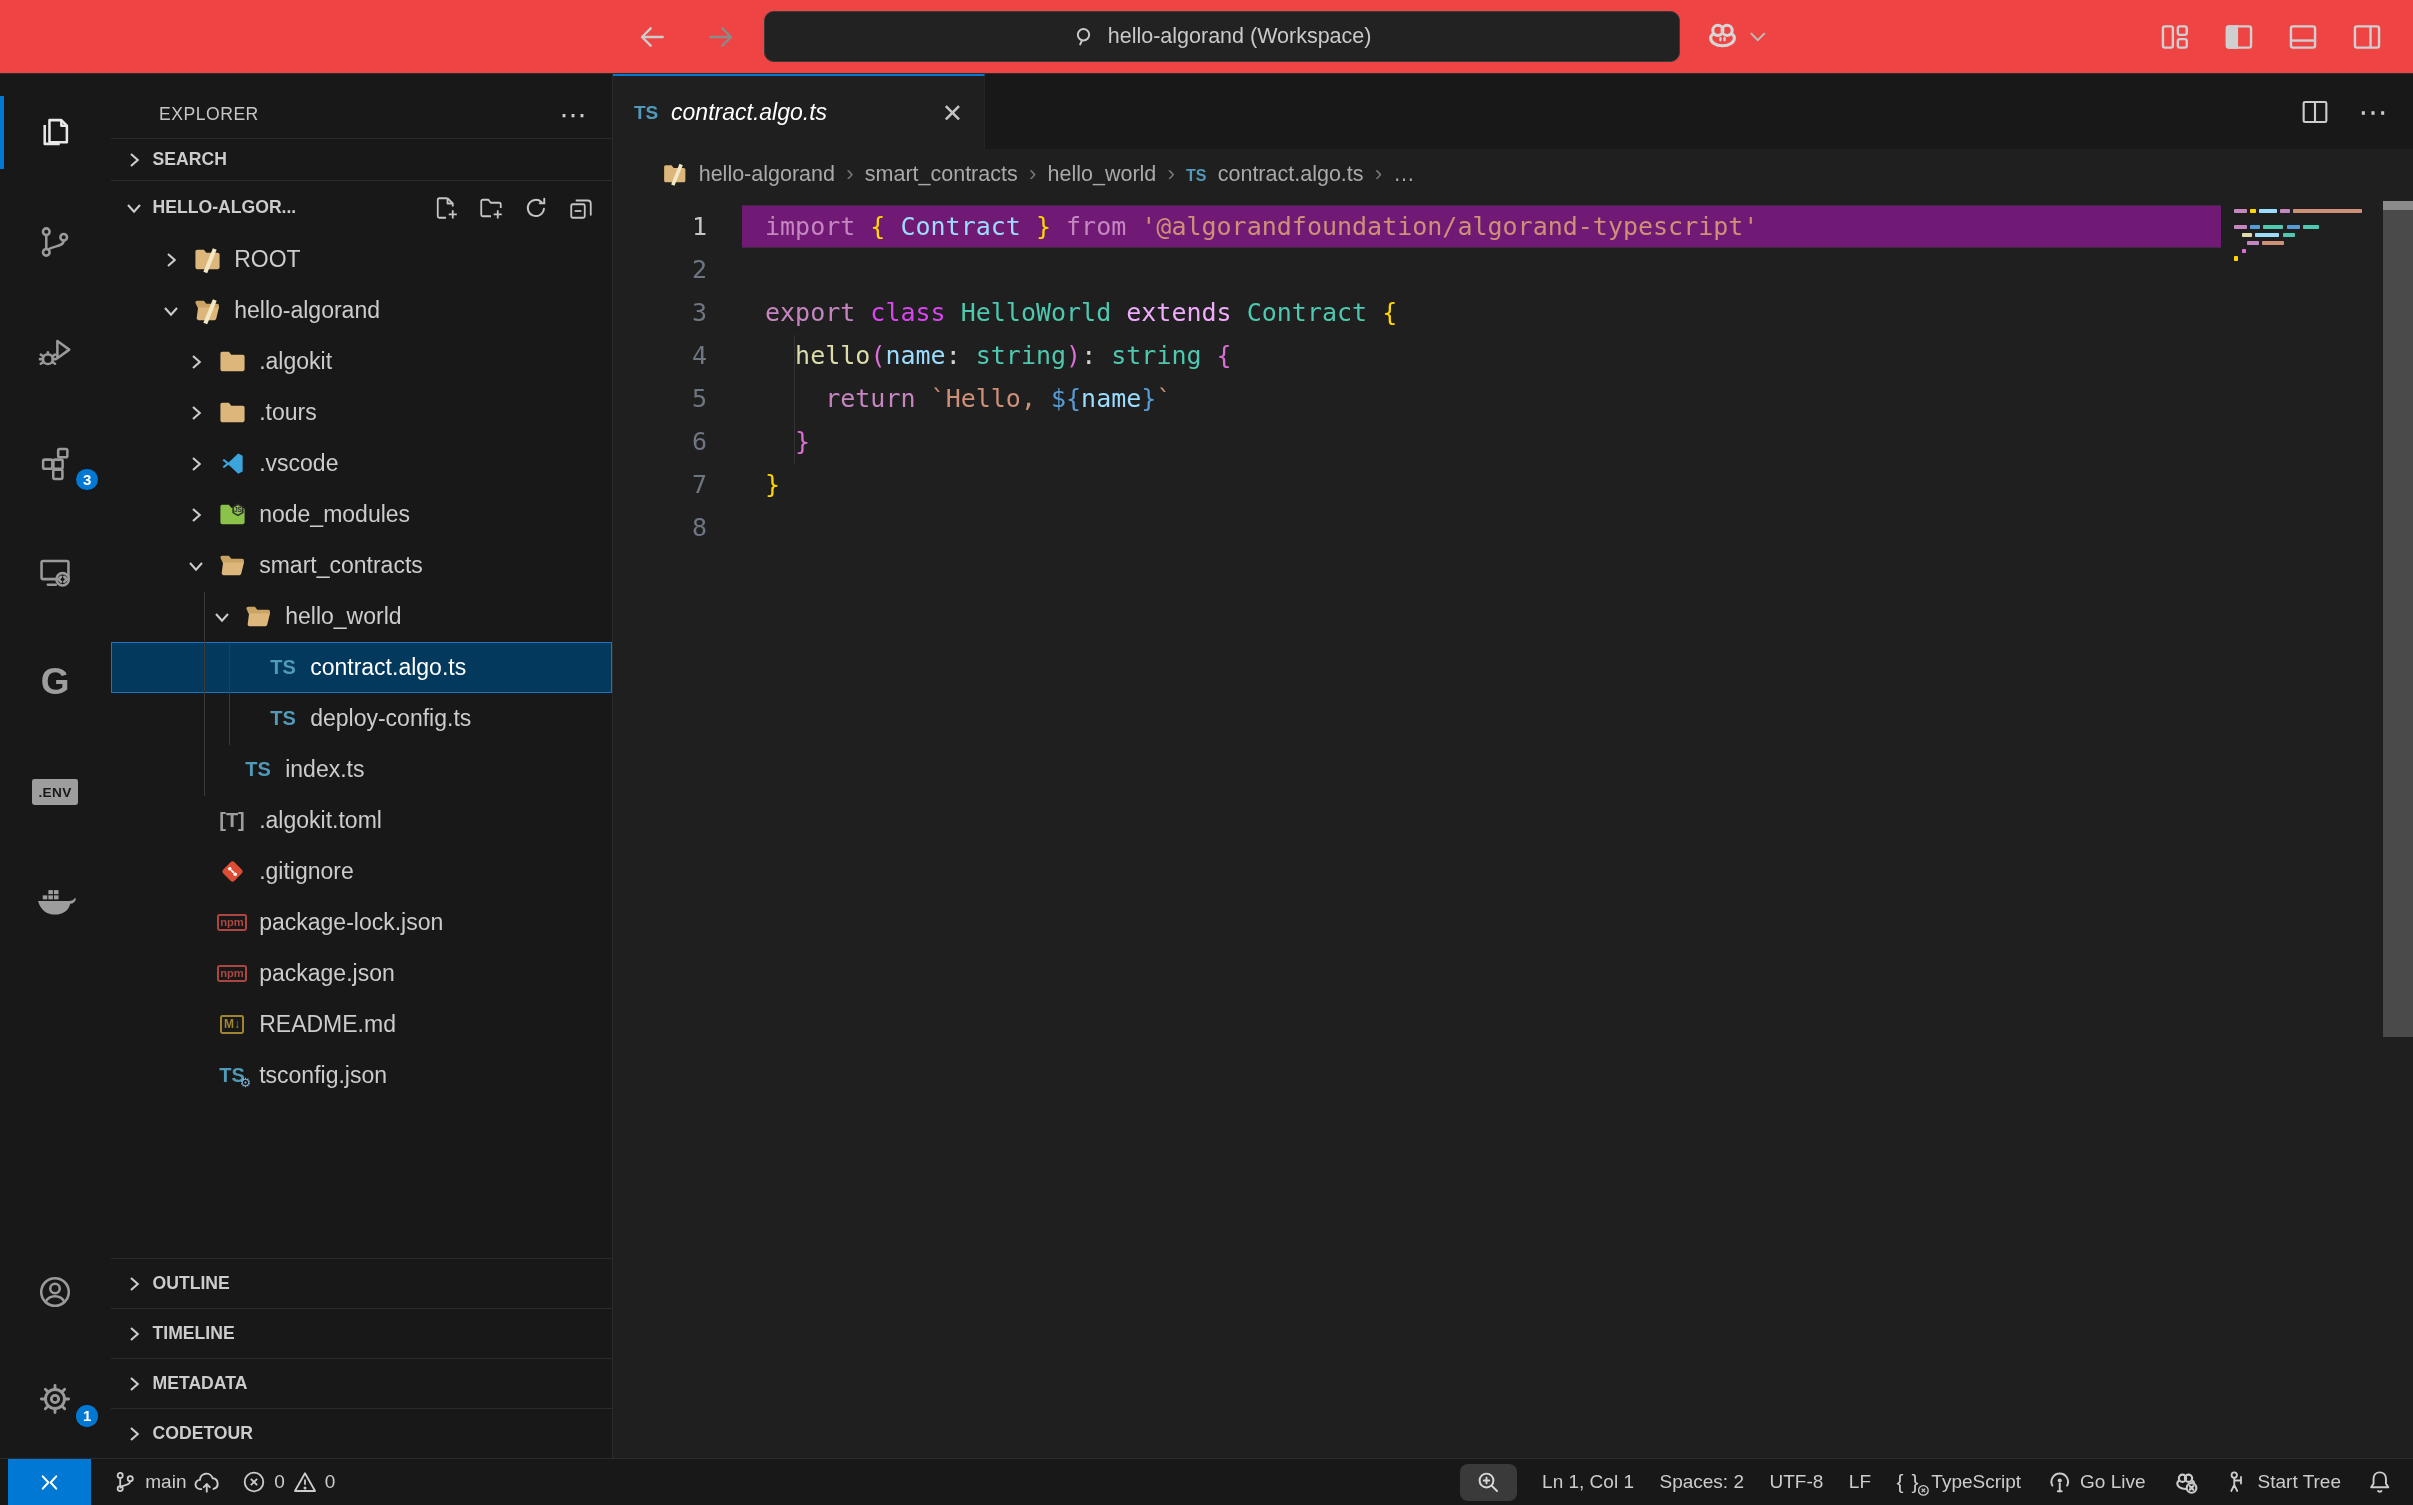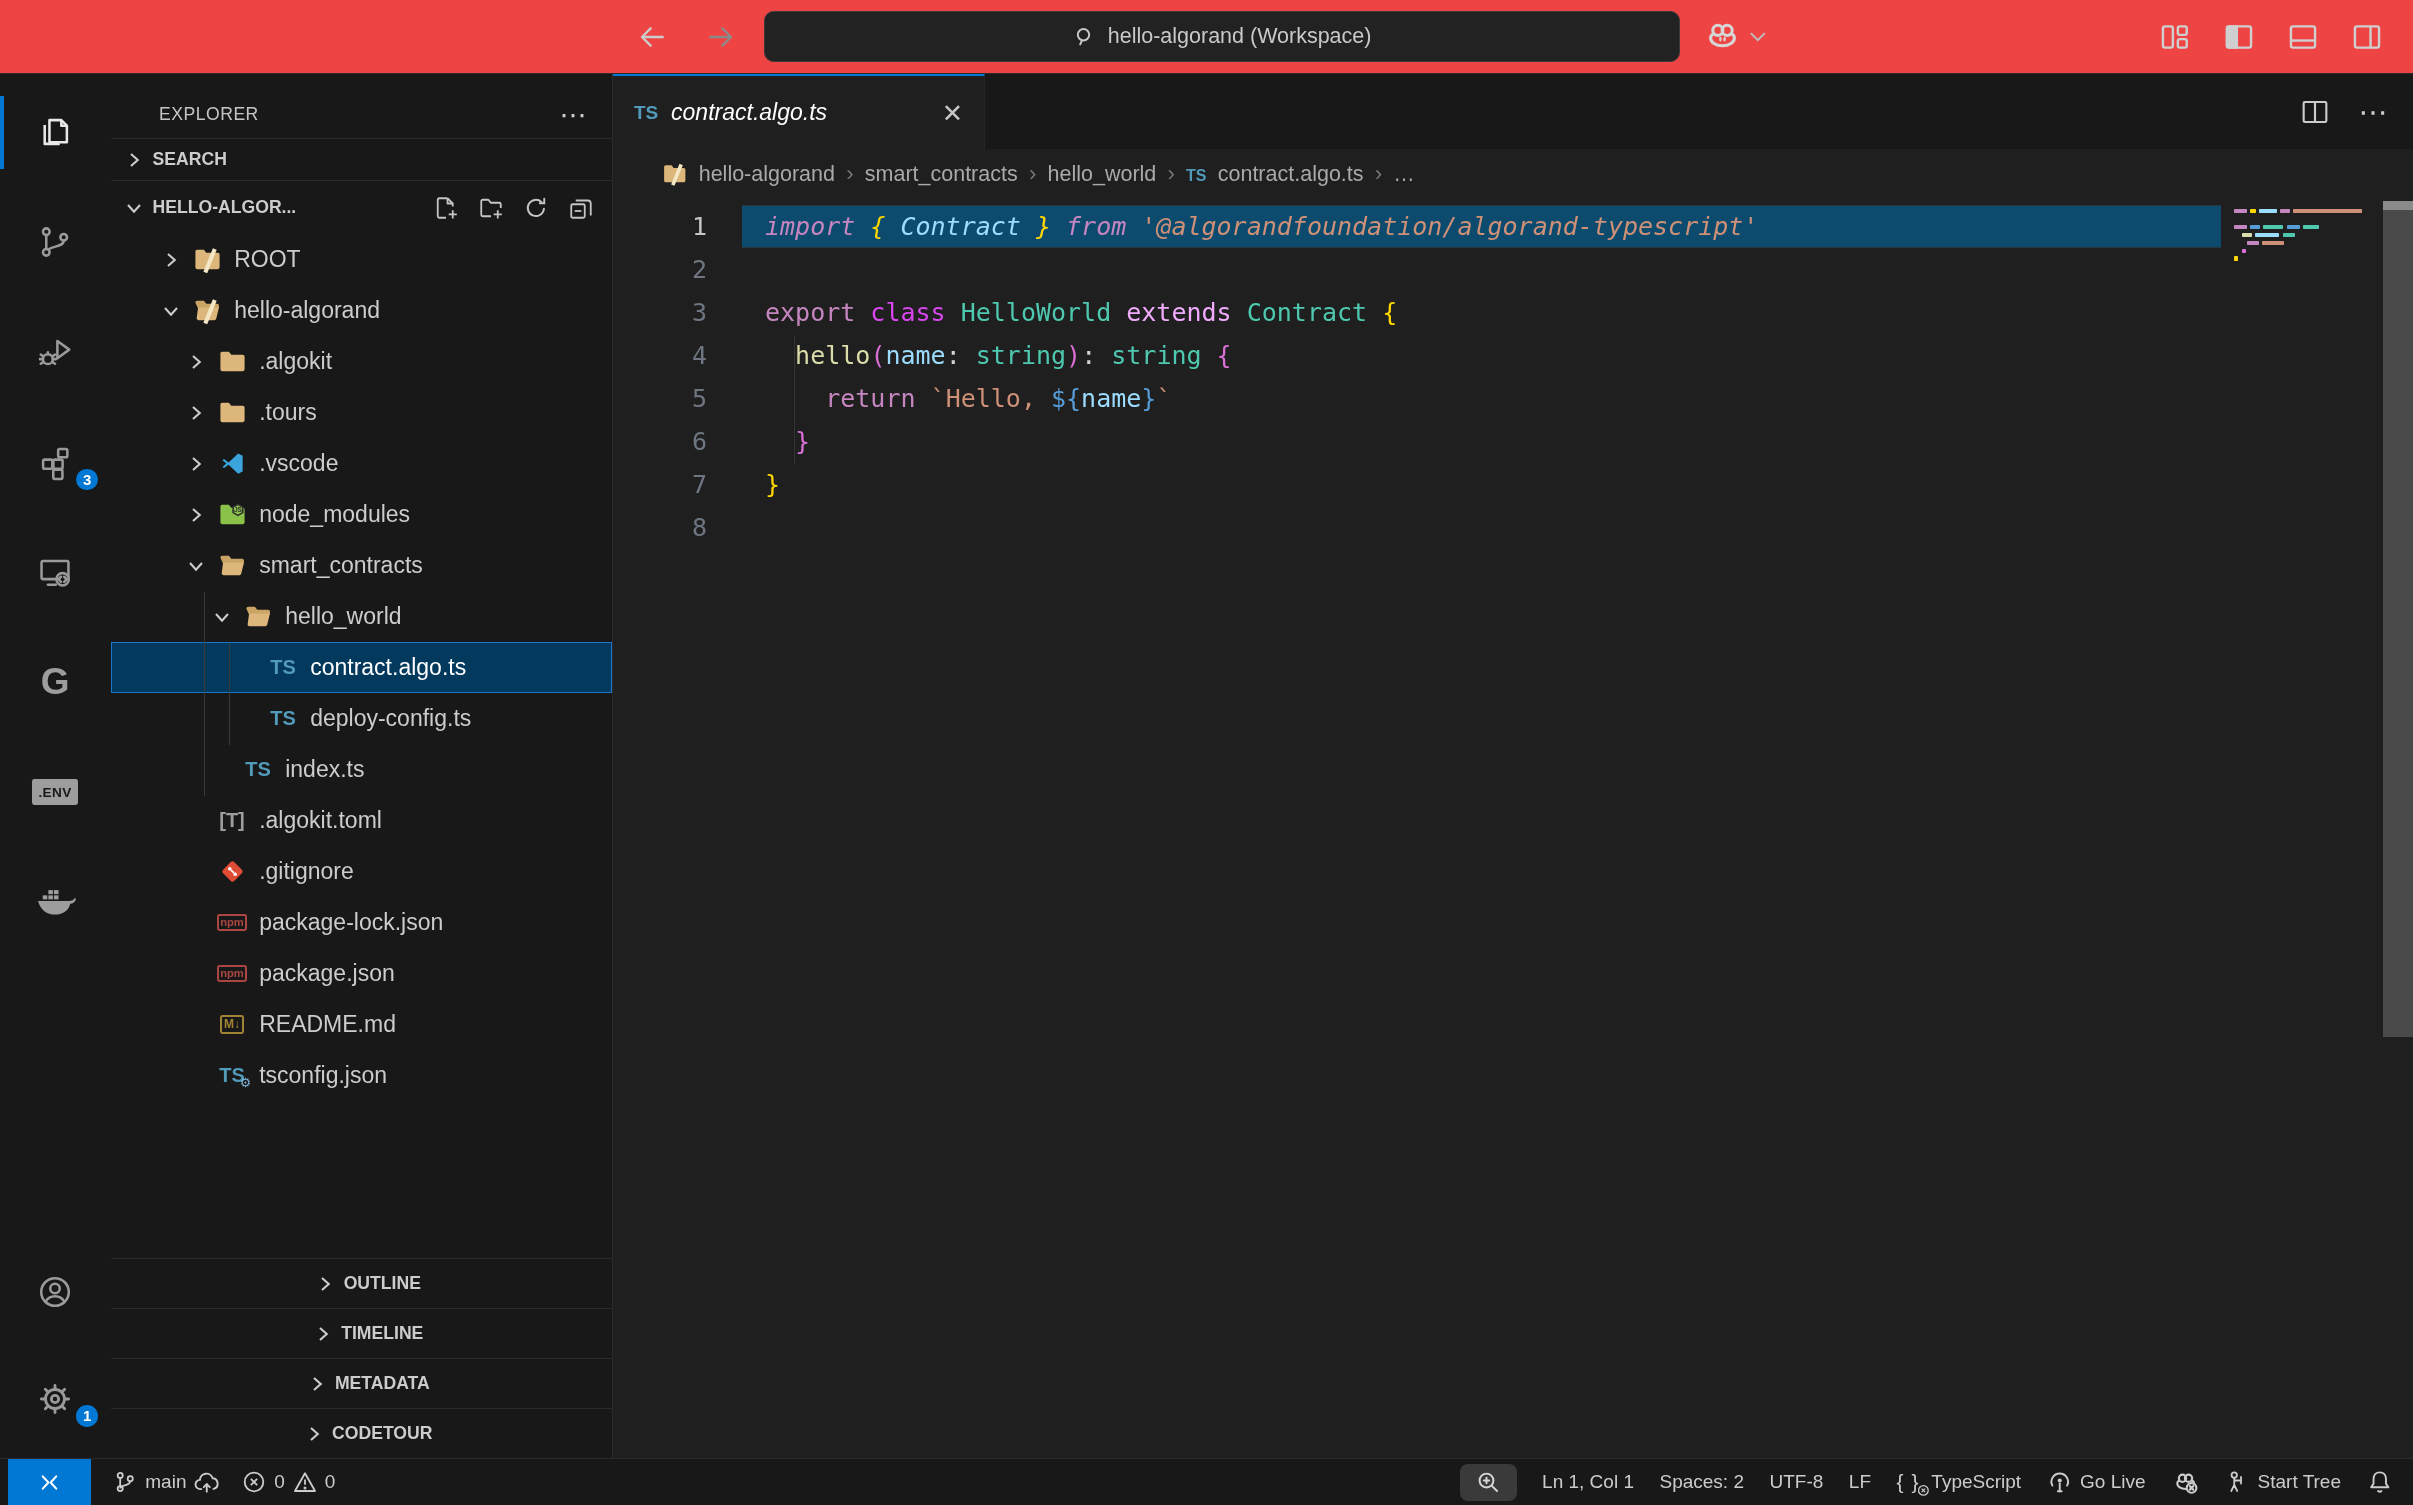--- a/index.html
+++ b/index.html
@@ -62,21 +62,21 @@
 
   .ts-text { color:#519aba; font-weight:800; font-size:20px; font-style:normal; }
   .npm-box { border:2.4px solid #ab4642; color:#ab4642; font-weight:800; font-size:11.2px;
              border-radius:2.4px; padding:0 1.6px; line-height:13.6px; }
   .md-box { border:2.4px solid #a08434; color:#a08434; font-weight:800; font-size:12px;
             border-radius:2.4px; padding:0 1.6px; line-height:14.4px; }
   .toml-t { color:#9d9d9d; font-weight:700; font-size:20px; }
   .gear-mini { position:absolute; right:-3.2px; bottom:-3.2px; font-size:12.8px; color:#7fb3d8; font-style:normal; }
 
   .sb-bottom { margin-top:auto; }
-  .sb-bottom .section-row { height:50px;justify-content:center; }
+  .sb-bottom .section-row { height:50px; }
 
   
   .editor { flex:1; display:flex; flex-direction:column; min-width:0; background:#1f1f1f; }
   .tabbar { height:75px; background:#181818; display:flex; flex:none; }
   .tab { width:372px; background:#1f1f1f; border-top:2.4px solid #0078d4; border-right:0.8px solid #252525;
          display:flex; align-items:center; padding:0 21px; gap:12.8px; }
   .tab-label { font-size:23px; font-style:italic; color:#ffffff; white-space:nowrap; }
   .tab-close { margin-left:auto; font-size:25.5px; color:#c5c5c5; font-style:normal; }
   .tab-actions { margin-left:auto; display:flex; align-items:center; gap:27px; padding-right:24px; color:#cccccc; }
 
@@ -84,21 +84,21 @@
                  font-size:21.5px; color:#a9a9a9; flex:none; white-space:nowrap; }
   .bc-sep { color:#767676; font-size:22.3px; }
   .bc .ts-text { font-size:16px; }
 
   .code-area { flex:1; position:relative; padding-top:6.4px; font-family:"DejaVu Sans Mono", monospace;
                font-size:25px; line-height:43px; }
   .code-line { display:flex; height:43px; margin-right:192px; }
   .gutter { width:129px; padding-right:35px; text-align:right; color:#6e7681; flex:none; }
   .code-line.current .gutter { color:#c6c6c6; }
   .ltext { flex:1; padding-left:23px; white-space:pre; color:#d4d4d4; }
-  .code-line.current .ltext { background:#0c4a6e; box-shadow:inset 0 0.8px 0 #303030, inset 0 -0.8px 0 #303030;font-style:italic; }
+  .code-line.current .ltext { background:#701a75; box-shadow:inset 0 0.8px 0 #303030, inset 0 -0.8px 0 #303030; }
   .indent-guide { position:absolute; left:181px; top:136px; width:0.8px; height:129px; background:#333333; }
 
   .minimap { position:absolute; top:6.4px; right:32px; width:152px; }
   .mm-row { height:4.8px; margin:3.2px 0 0 4.8px; display:flex; gap:3.2px; }
   .mm-row div { height:4.8px; border-radius:0.8px; }
   .scrollbar-cap { position:absolute; top:1.6px; right:0; width:30px; height:9.6px; background:#8a8a8a; }
   .scrollbar-track { position:absolute; top:11.2px; right:0; width:30px; height:827px; background:#4a4a4a; }
 
   
   .statusbar { height:47px; background:#181818; border-top:0.8px solid #2b2b2b;

